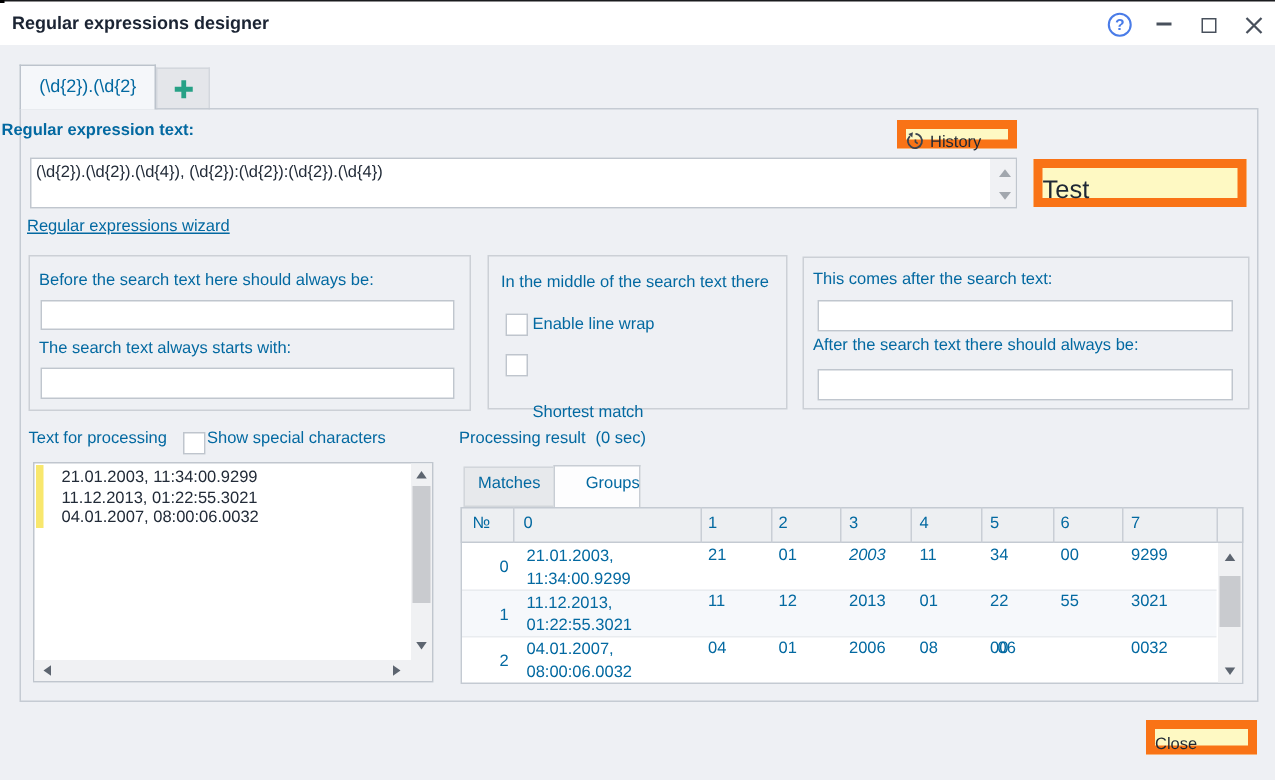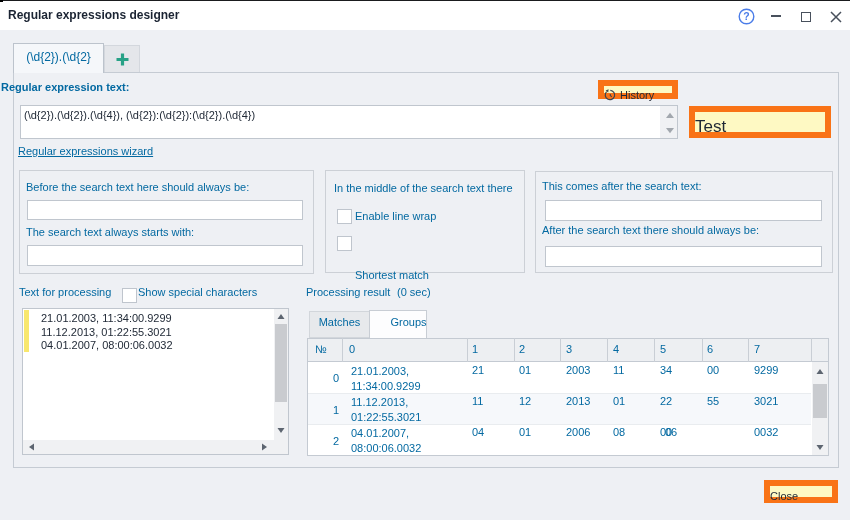--- a/index.html
+++ b/index.html
@@ -132,21 +132,21 @@
 <div class="abs" style="left:811px;top:338px;width:1px;height:24px;background:#c9ced5;"></div>
 
 <div class="abs" style="left:308px;top:393px;width:503px;height:31px;background:#f6f8fb;"></div>
 <div class="abs" style="left:308px;top:393px;width:503px;height:1px;background:#e9ecef;"></div>
 <div class="abs" style="left:308px;top:424px;width:503px;height:1px;background:#e9ecef;"></div>
 
 <div class="lbl" style="left:333px;top:372px;">0</div>
 <div class="lbl" style="left:351px;top:364px;line-height:14.7px;">21.01.2003,<br>11:34:00.9299</div>
 <div class="lbl" style="left:472px;top:364px;">21</div>
 <div class="lbl" style="left:519px;top:364px;">01</div>
-<div class="lbl" style="left:566px;top:364px;">2003</div>
+<div class="lbl" style="left:566px;top:364px;font-style:italic;">2003</div>
 <div class="lbl" style="left:613px;top:364px;">11</div>
 <div class="lbl" style="left:660px;top:364px;">34</div>
 <div class="lbl" style="left:707px;top:364px;">00</div>
 <div class="lbl" style="left:754px;top:364px;">9299</div>
 <div class="lbl" style="left:333px;top:403.5px;">1</div>
 <div class="lbl" style="left:351px;top:395px;line-height:14.7px;">11.12.2013,<br>01:22:55.3021</div>
 <div class="lbl" style="left:472px;top:395px;">11</div>
 <div class="lbl" style="left:519px;top:395px;">12</div>
 <div class="lbl" style="left:566px;top:395px;">2013</div>
 <div class="lbl" style="left:613px;top:395px;">01</div>

